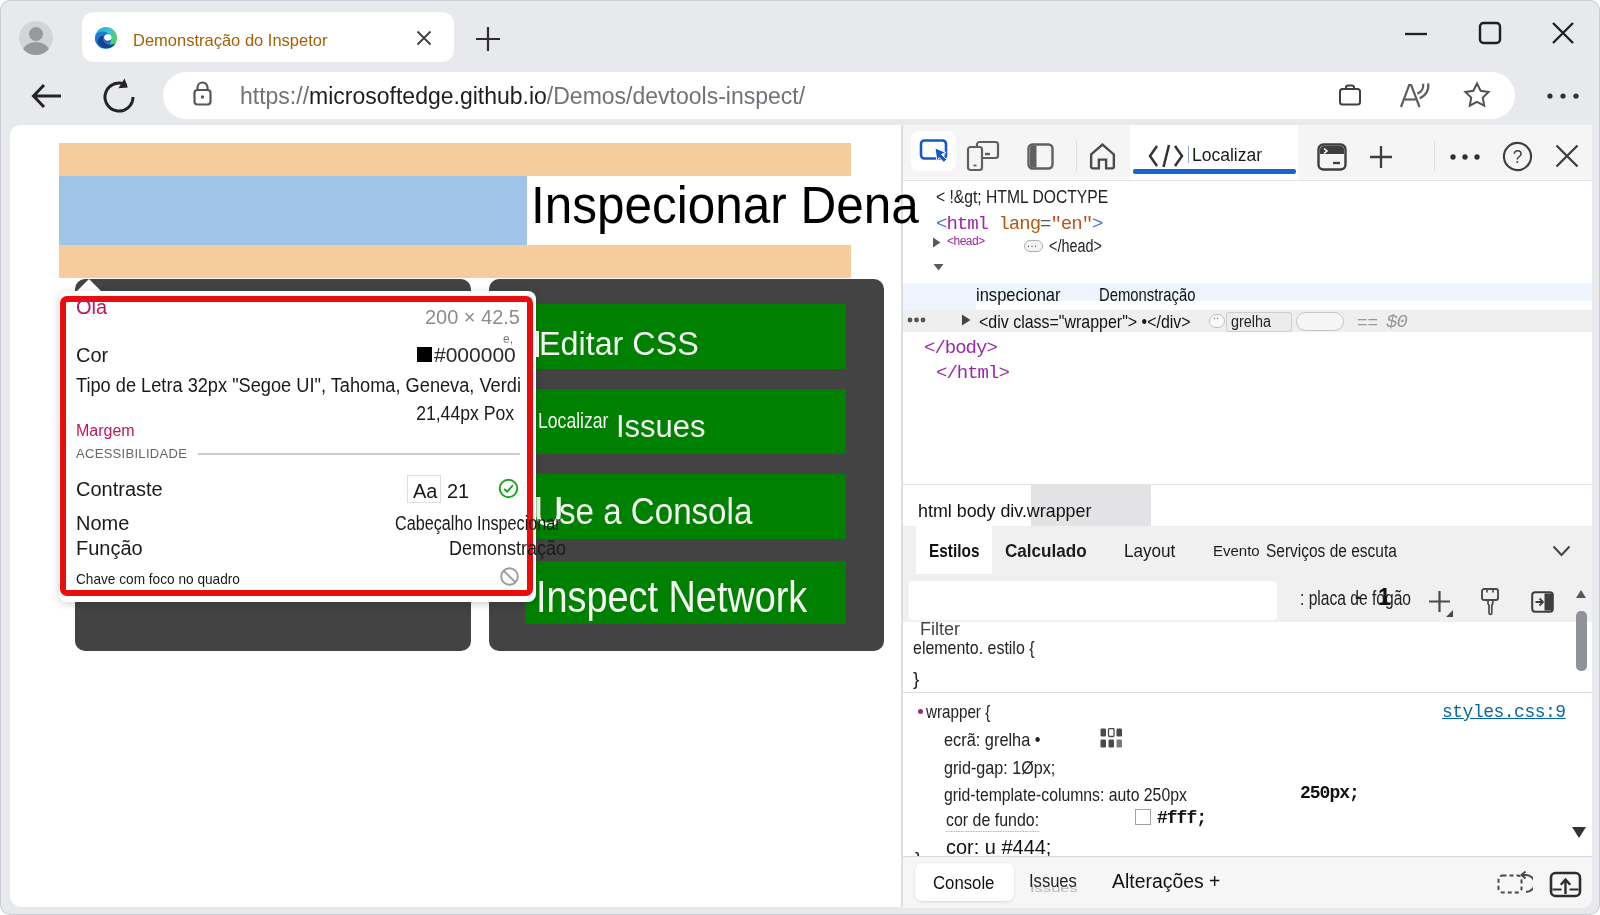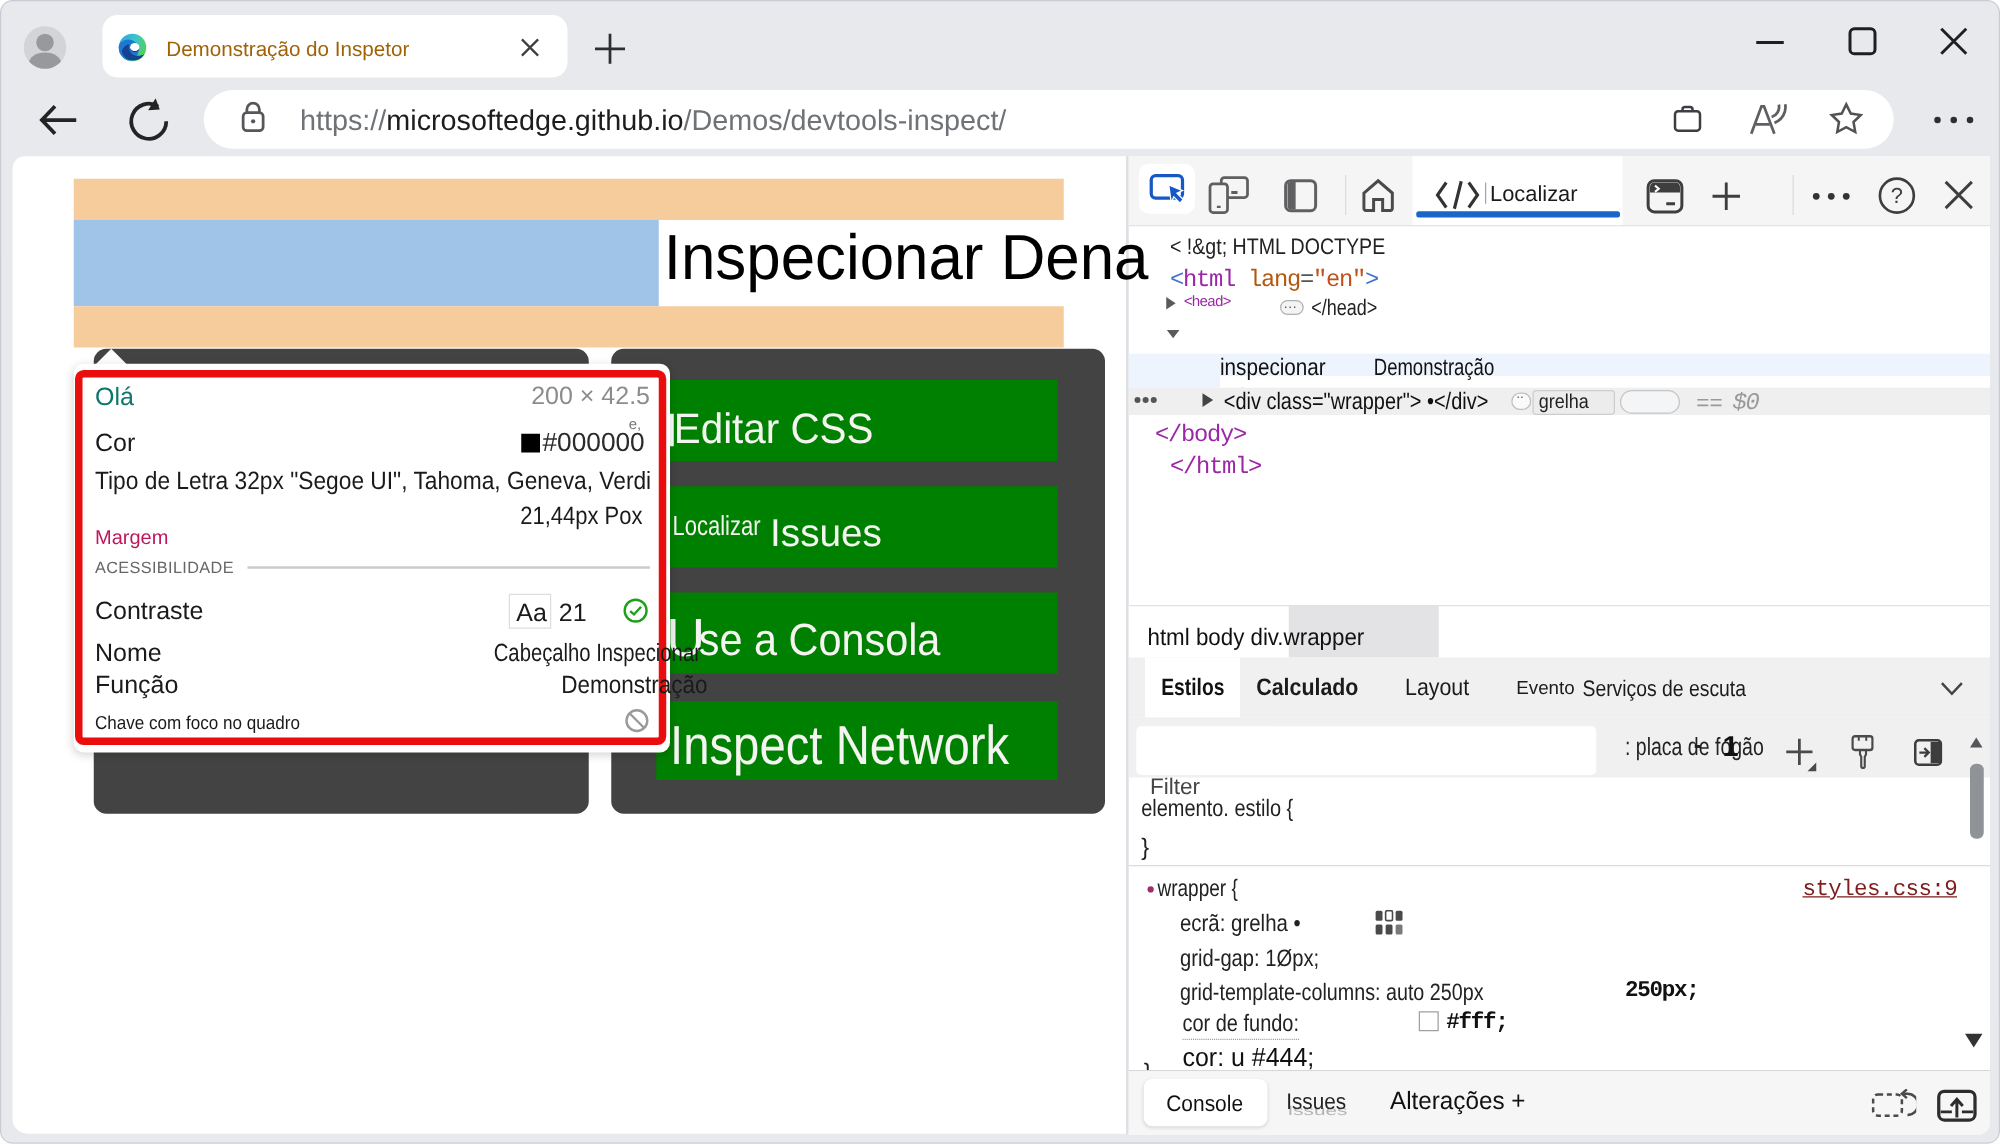--- a/index.html
+++ b/index.html
@@ -119,21 +119,21 @@
 <div class="abs" style="left:525px;top:474px;width:321px;height:65px;background:#008000;"></div>
 <div class="abs" style="left:533px;top:487px;font-size:43px;color:#f4f4f0;z-index:5;">U</div>
 <div class="abs sx" style="left:559px;top:491px;font-size:36px;color:#f4f4f0;z-index:5;transform:scaleX(0.92);">se a Consola</div>
 <div class="abs" style="left:525px;top:561px;width:321px;height:63px;background:#008000;"></div>
 <div class="abs sx" style="left:536px;top:572px;font-size:44px;color:#f4f4f0;z-index:5;transform:scaleX(0.86);">Inspect Network</div>
 
 <div class="abs" style="left:76px;top:279px;width:0;height:0;border-left:13px solid transparent;border-right:13px solid transparent;border-bottom:13px solid #fff;z-index:30;"></div>
 
 <div class="abs" style="left:59px;top:291px;width:477px;height:311px;background:#fff;border-radius:8px;box-shadow:0 2px 8px rgba(0,0,0,0.18);z-index:31;"></div>
 <div class="abs" style="left:60px;top:296px;width:473px;height:300px;border:6px solid #ea0d0d;border-radius:7px;z-index:32;"></div>
-<div class="abs" style="z-index:35;left:76px;top:307px;font-size:20px;color:#0f766e;">Olá</div>
+<div class="abs" style="z-index:35;left:76px;top:296px;font-size:20px;color:#be185d;">Olá</div>
 <div class="abs sxr" style="z-index:35;left:330px;top:306px;width:190px;text-align:right;font-size:20px;color:#8c8c8c;">200 × 42.5</div>
 <div class="abs" style="z-index:35;left:503px;top:332px;font-size:12px;color:#777;">e,</div>
 <div class="abs" style="z-index:35;left:76px;top:344px;font-size:20px;color:#1a1a1a;">Cor</div>
 <div class="abs" style="z-index:35;left:417px;top:347px;width:15px;height:15px;background:#000;"></div>
 <div class="abs" style="z-index:35;left:434px;top:343px;font-size:21px;color:#2b2b2b;">#000000</div>
 <div class="abs sx" style="z-index:35;left:76px;top:374px;font-size:20px;color:#1a1a1a;transform:scaleX(0.91);">Tipo de Letra 32px "Segoe UI", Tahoma, Geneva, Verdi</div>
 <div class="abs" style="z-index:35;left:76px;top:422px;font-size:16px;color:#be185d;">Margem</div>
 <div class="abs sxr" style="z-index:35;left:324px;top:402px;width:190px;text-align:right;font-size:20px;color:#1a1a1a;transform:scaleX(0.88);">21,44px Pox</div>
 <div class="abs" style="z-index:35;left:76px;top:446px;font-size:13px;color:#666;letter-spacing:0.3px;">ACESSIBILIDADE</div>
 <div class="abs" style="z-index:35;left:198px;top:453px;width:322px;height:1.5px;background:#ccc;"></div>
@@ -282,21 +282,21 @@
 <svg class="abs" style="left:1575px;top:589px;" width="12" height="10" viewBox="0 0 12 10">
     <path d="M1 9 L6 1 L11 9 Z" fill="#55565a"></path>
   </svg>
 <div class="abs" style="left:1576px;top:611px;width:11px;height:60px;background:#8f9296;border-radius:5px;"></div>
 
 <div class="abs sx" style="left:913px;top:637px;font-size:19px;color:#222;transform:scaleX(0.84);">elemento. estilo {</div>
 <div class="abs" style="left:913px;top:668px;font-size:19px;color:#222;">}</div>
 <div class="abs" style="left:903px;top:692px;width:689px;height:1px;background:#dcdcde;"></div>
 <div class="abs" style="left:918px;top:709px;width:5px;height:5px;border-radius:50%;background:#a12c6b;"></div>
 <div class="abs sx" style="left:926px;top:701px;font-size:19px;color:#222;transform:scaleX(0.80);">wrapper {</div>
-<div class="abs" style="left:1442px;top:702px;font-size:18px;font-family:'Liberation Mono',monospace;letter-spacing:-0.5px;color:#7f1d1d;text-decoration:underline;">styles.css:9</div>
+<div class="abs" style="left:1442px;top:702px;font-size:18px;font-family:'Liberation Mono',monospace;letter-spacing:-0.5px;color:#0369a1;text-decoration:underline;">styles.css:9</div>
 <div class="abs sx" style="left:944px;top:729px;font-size:19px;color:#222;transform:scaleX(0.86);">ecrã: grelha •</div>
 <svg class="abs" style="left:1100px;top:728px;" width="24" height="21" viewBox="0 0 24 21">
     <rect x="0.5" y="0.5" width="5.5" height="8" rx="1.2" fill="#4a4a4a"></rect>
     <rect x="8.5" y="0.5" width="5.5" height="8" rx="1.2" fill="#fff" stroke="#4a4a4a" stroke-width="1.3"></rect>
     <rect x="16.5" y="0.5" width="5.5" height="8" rx="1.2" fill="#4a4a4a"></rect>
     <rect x="0.5" y="11.5" width="5.5" height="8" rx="1.2" fill="#4a4a4a"></rect>
     <rect x="8.5" y="11.5" width="5.5" height="8" rx="1.2" fill="#4a4a4a"></rect>
     <rect x="16.5" y="11.5" width="5.5" height="8" rx="1.2" fill="#7a7a7a"></rect>
   </svg>
 <div class="abs sx" style="left:944px;top:757px;font-size:19px;color:#222;transform:scaleX(0.85);">grid-gap: 1Øpx;</div>

